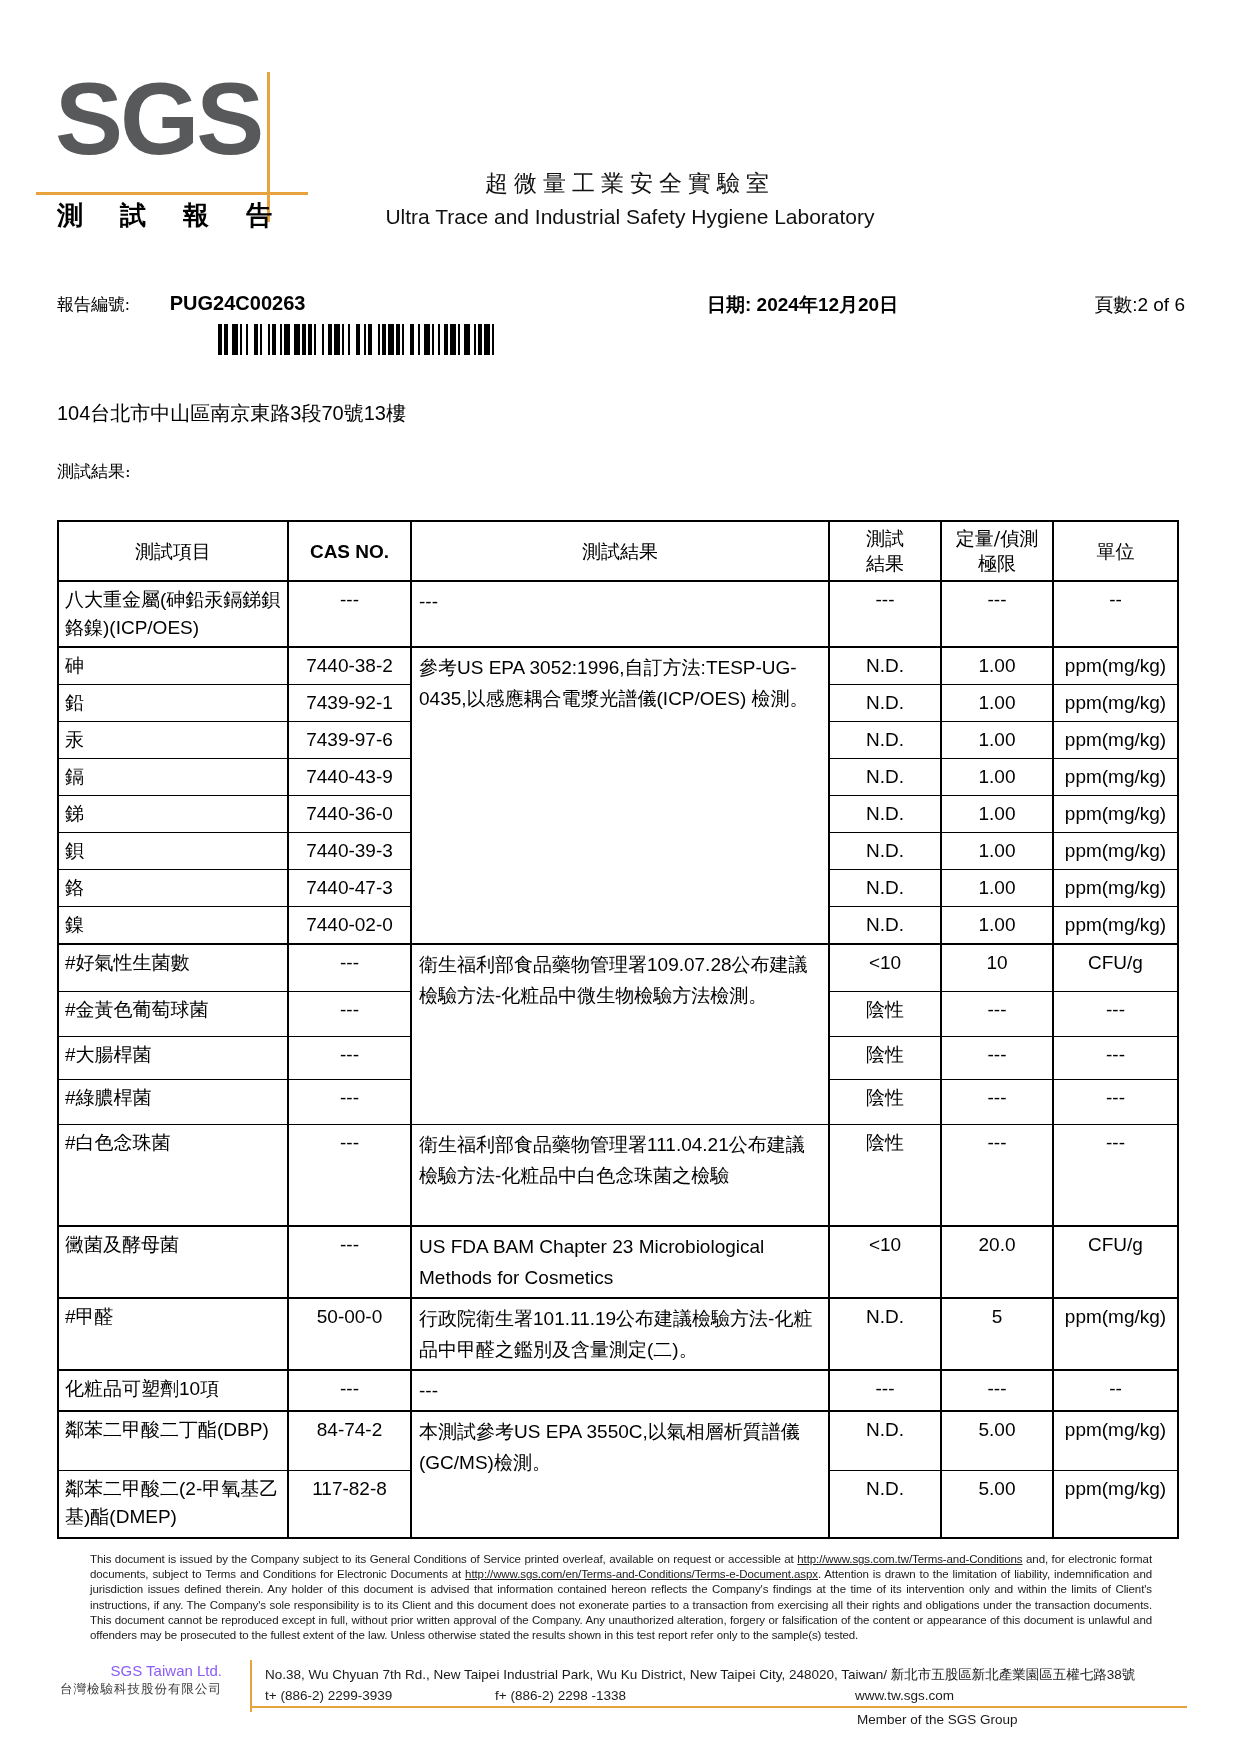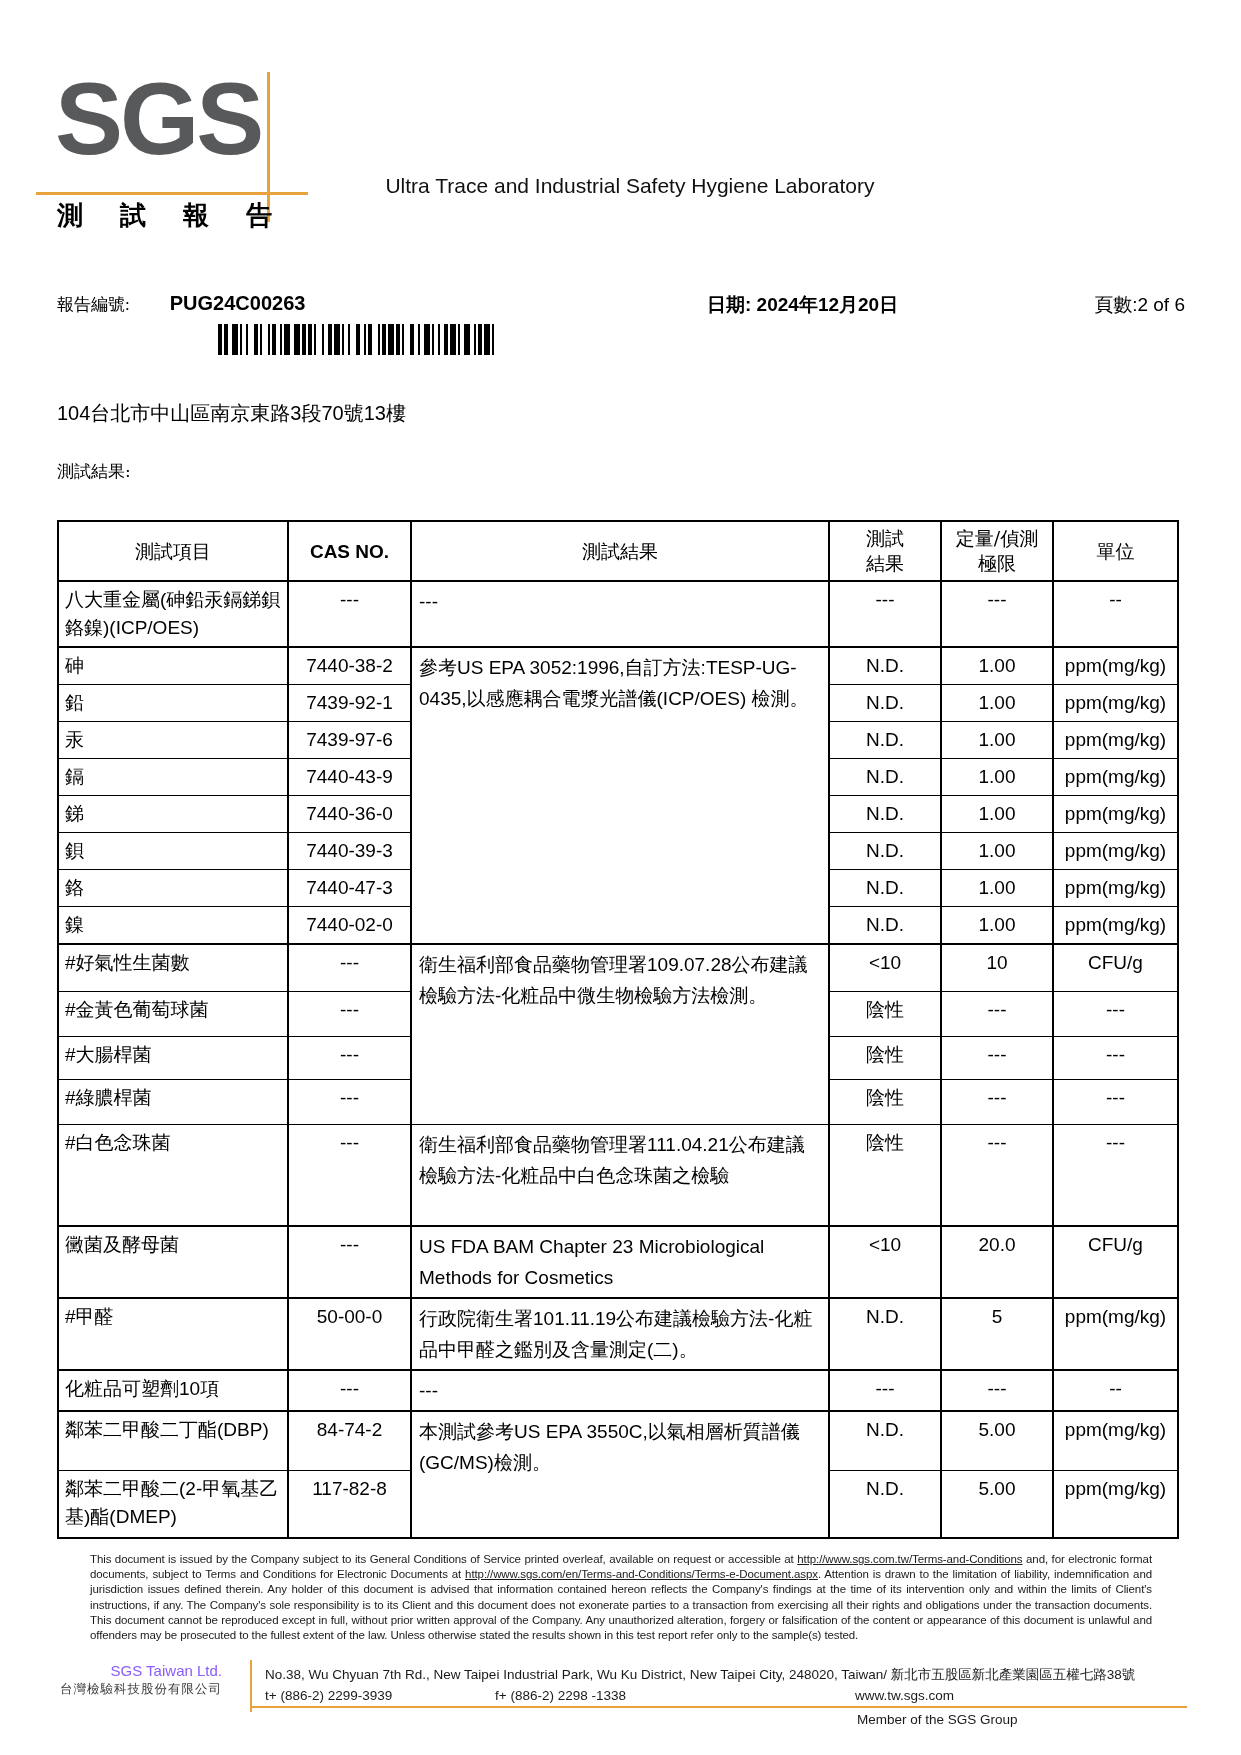--- a/index.html
+++ b/index.html
@@ -67,20 +67,21 @@
 <body>
 
 <div class="page">
 
   <div class="sgs-logo">SGS</div>
   <div class="logo-hline"></div>
   <div class="logo-vline"></div>
   <div class="report-title">測 試 報 告</div>
 
   <div class="lab-block">
+    <div class="lab-zh">超微量工業安全實驗室</div>
     <div class="lab-en">Ultra Trace and Industrial Safety Hygiene Laboratory</div>
   </div>
 
   <div class="meta">
     <div class="m-reportno">
       <span class="lbl">報告編號:</span><span class="val">PUG24C00263</span>
     </div>
     <div class="m-date">
       <span>日期:</span>
       <span>2024年12月20日</span>

